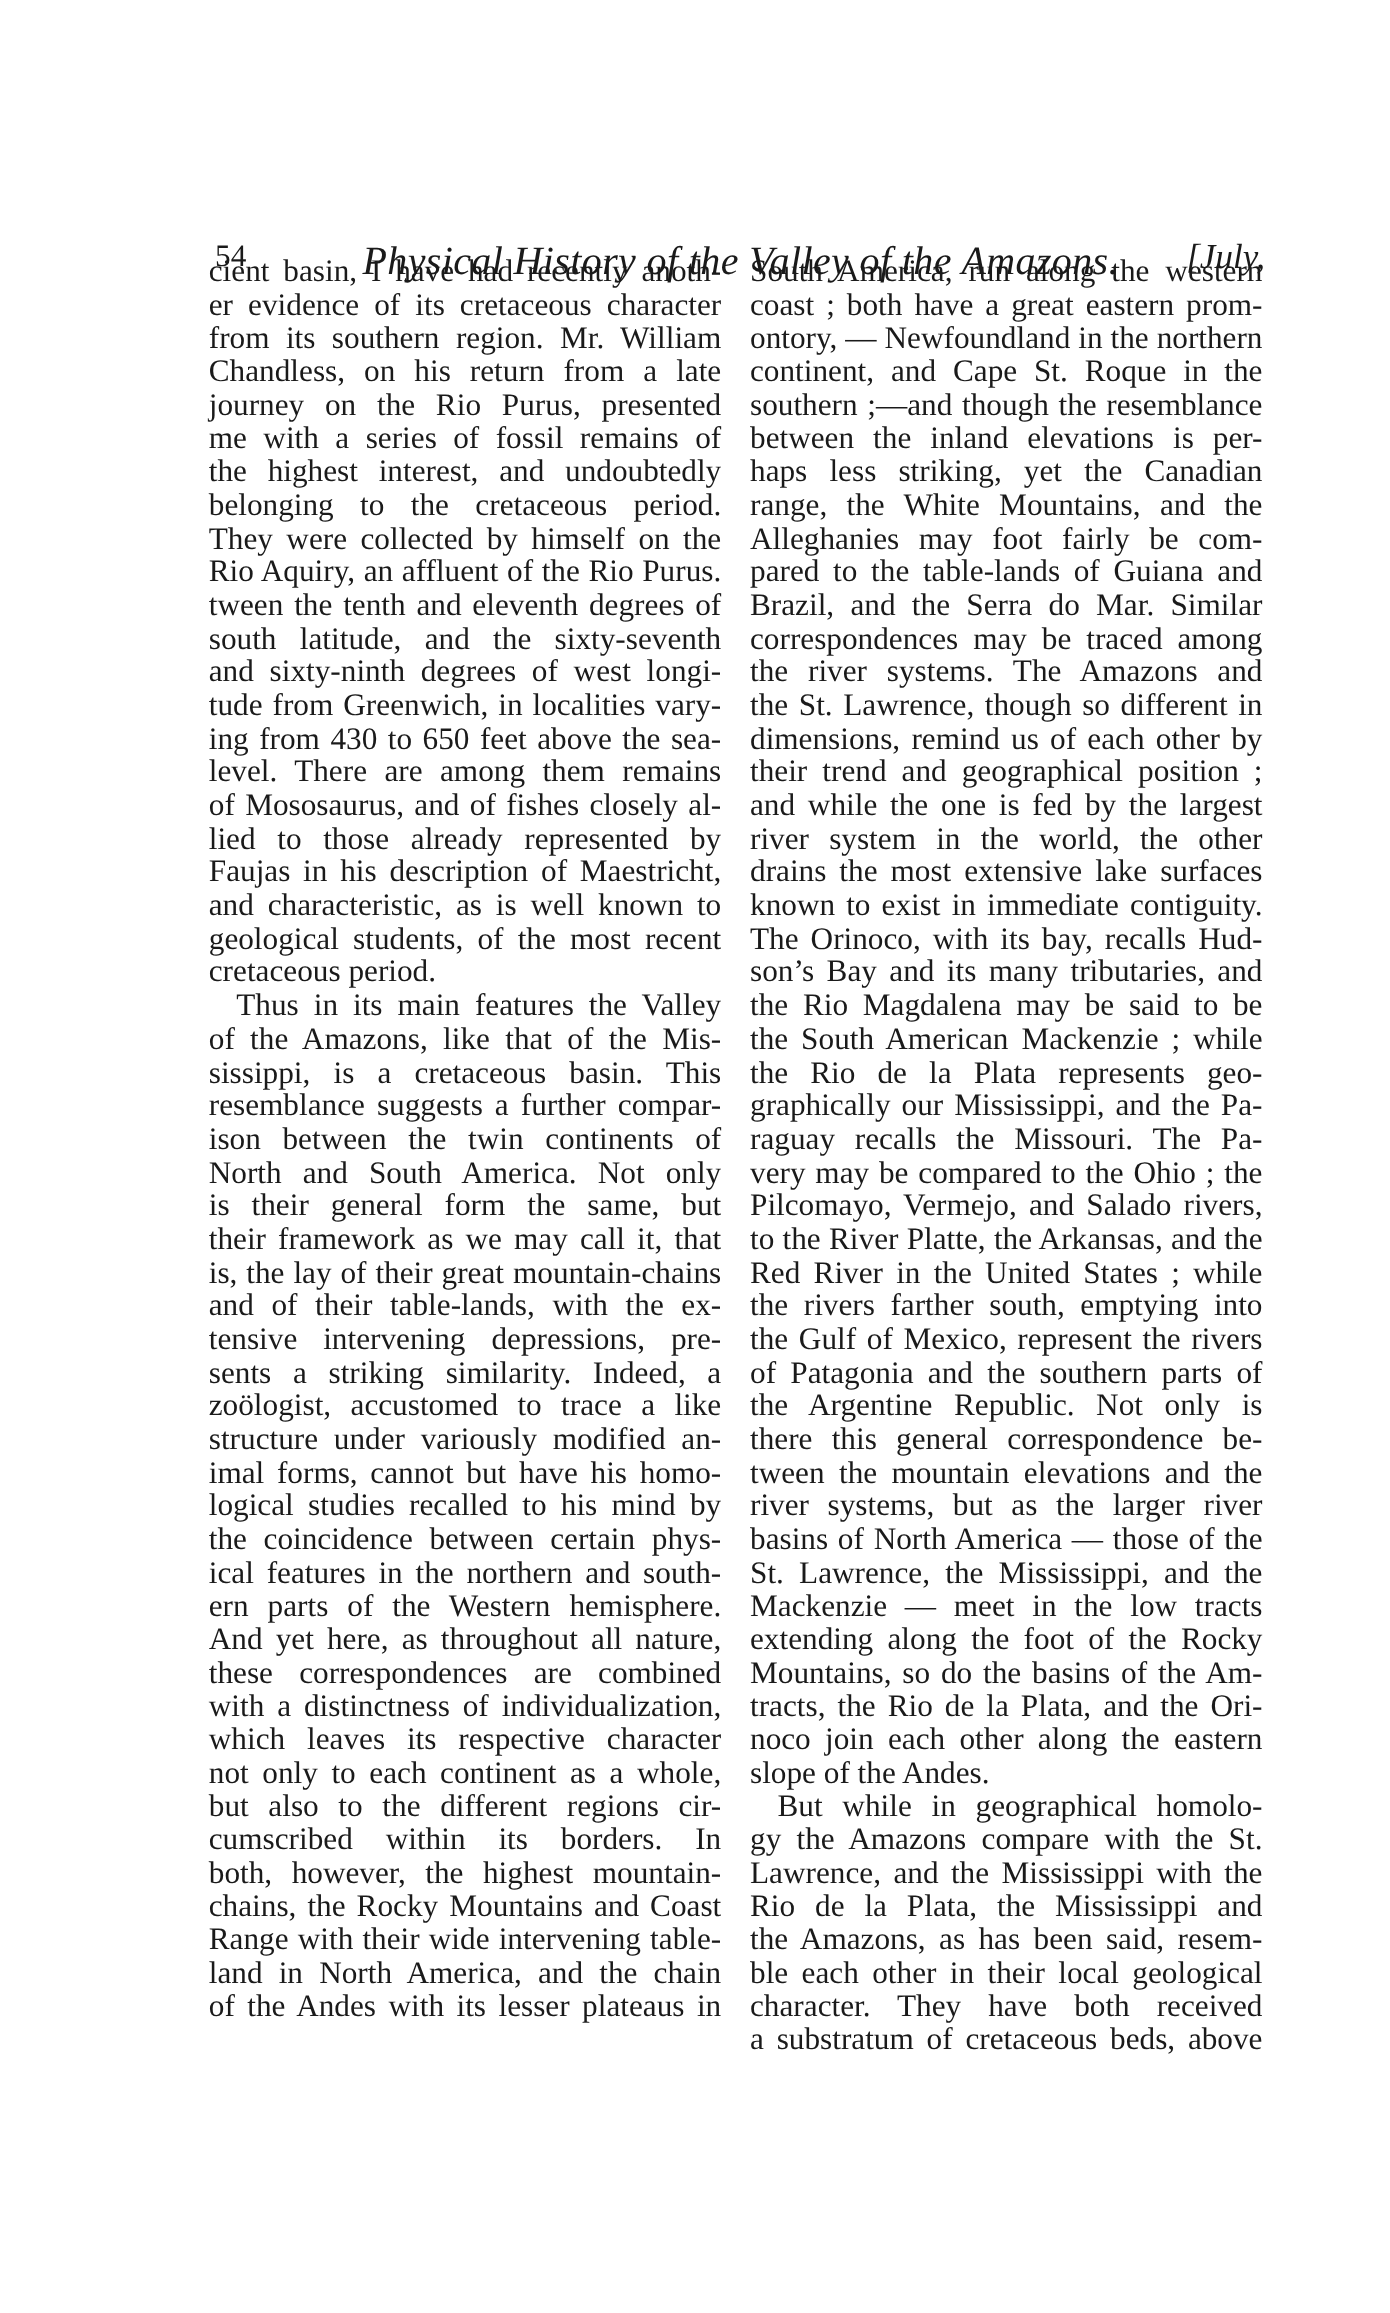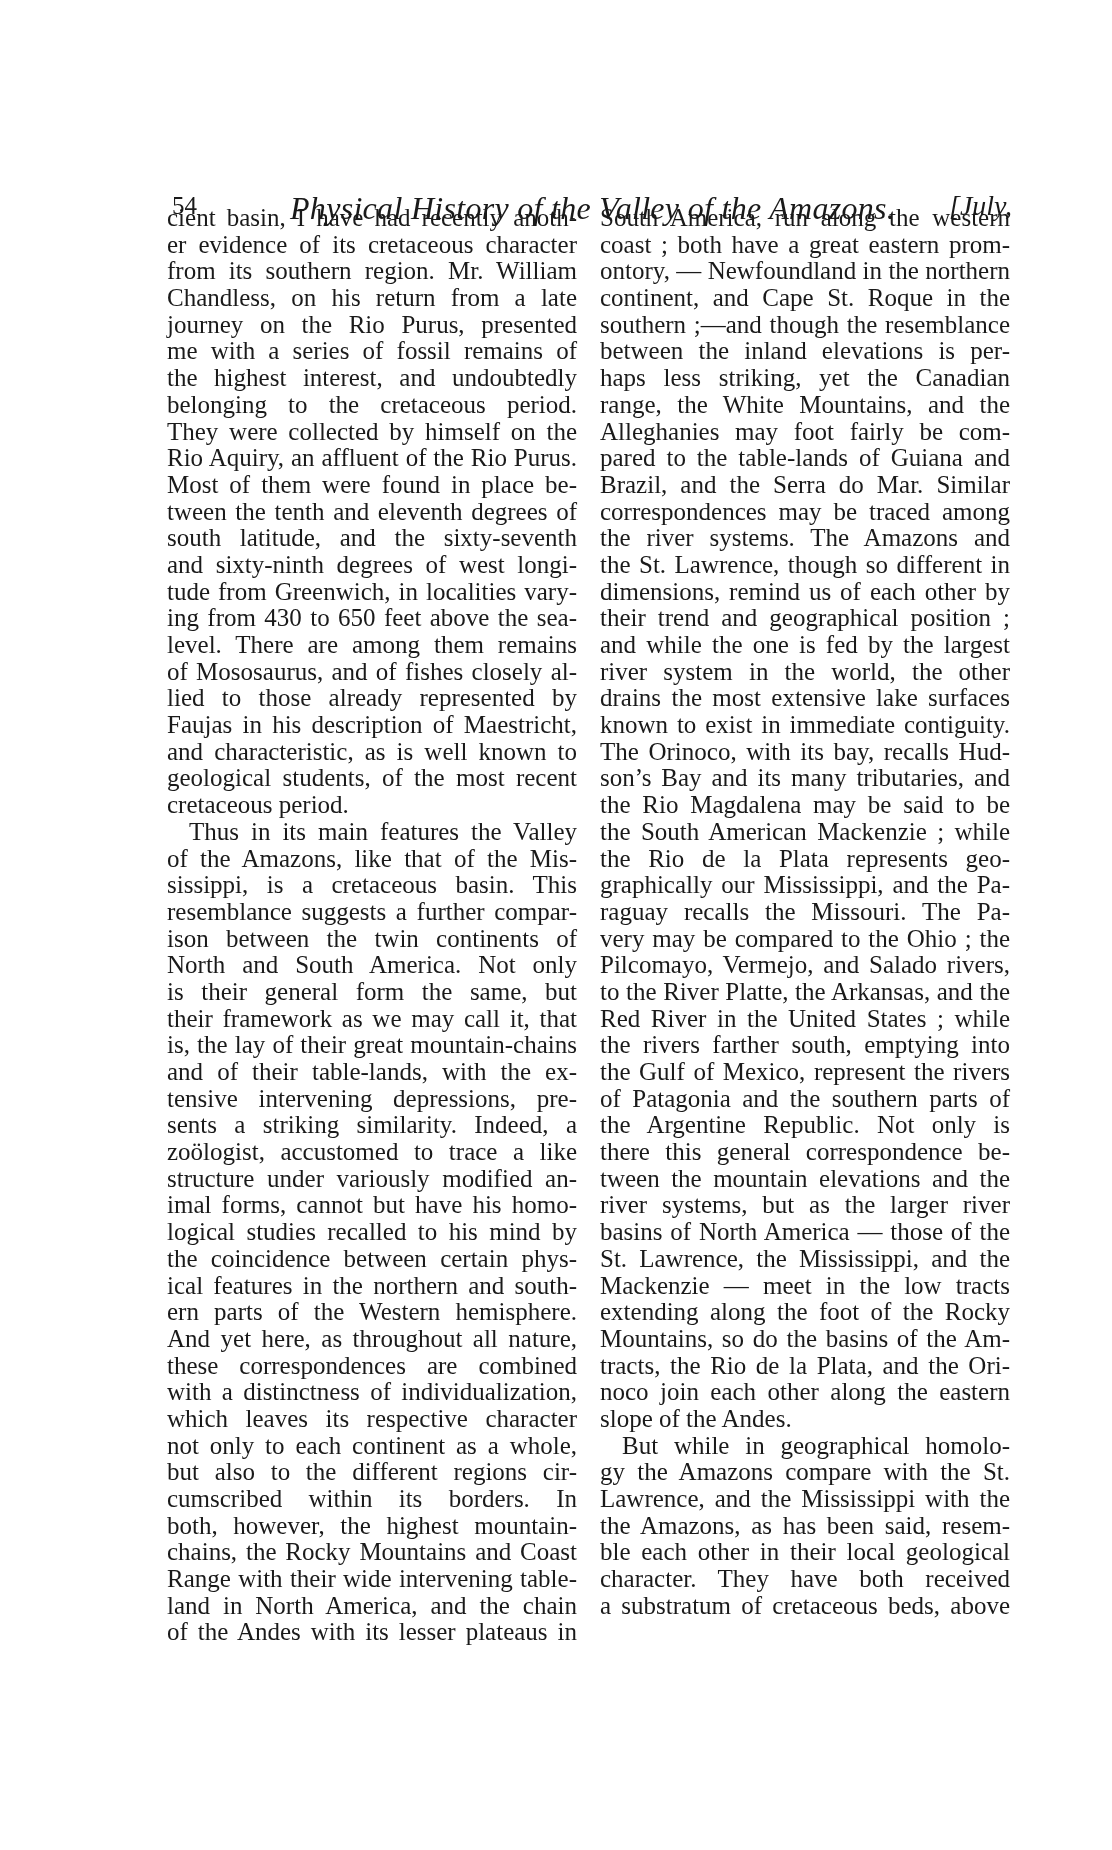--- a/index.html
+++ b/index.html
@@ -38,21 +38,20 @@
     <span class="line">cient basin, I have had recently anoth-</span>
     <span class="line">er evidence of its cretaceous character</span>
     <span class="line">from its southern region.  Mr. William</span>
     <span class="line">Chandless, on his return from a late</span>
     <span class="line">journey on the Rio Purus, presented</span>
     <span class="line">me with a series of fossil remains of</span>
     <span class="line">the highest interest, and undoubtedly</span>
     <span class="line">belonging to the cretaceous period.</span>
     <span class="line">They were collected by himself on the</span>
     <span class="line">Rio Aquiry, an affluent of the Rio Purus.</span>
-    <span class="line">Most of them were found in place be-</span>
     <span class="line">tween the tenth and eleventh degrees of</span>
     <span class="line">south latitude, and the sixty-seventh</span>
     <span class="line">and sixty-ninth degrees of west longi-</span>
     <span class="line">tude from Greenwich, in localities vary-</span>
     <span class="line">ing from 430 to 650 feet above the sea-</span>
     <span class="line">level.  There are among them remains</span>
     <span class="line">of Mososaurus, and of fishes closely al-</span>
     <span class="line">lied to those already represented by</span>
     <span class="line">Faujas in his description of Maestricht,</span>
     <span class="line">and characteristic, as is well known to</span>
@@ -133,17 +132,18 @@
     <span class="line">St. Lawrence, the Mississippi, and the</span>
     <span class="line">Mackenzie — meet in the low tracts</span>
     <span class="line">extending along the foot of the Rocky</span>
     <span class="line">Mountains, so do the basins of the Am-</span>
     <span class="line">tracts, the Rio de la Plata, and the Ori-</span>
     <span class="line">noco join each other along the eastern</span>
     <span class="line last">slope of the Andes.</span>
     <span class="line indent">But while in geographical homolo-</span>
     <span class="line">gy the Amazons compare with the St.</span>
     <span class="line">Lawrence, and the Mississippi with the</span>
+    <span class="line">Rio de la Plata, the Mississippi and</span>
     <span class="line">the Amazons, as has been said, resem-</span>
     <span class="line">ble each other in their local geological</span>
     <span class="line">character.  They have both received</span>
     <span class="line">a substratum of cretaceous beds, above</span>
   </div>
 
 </body></html>

